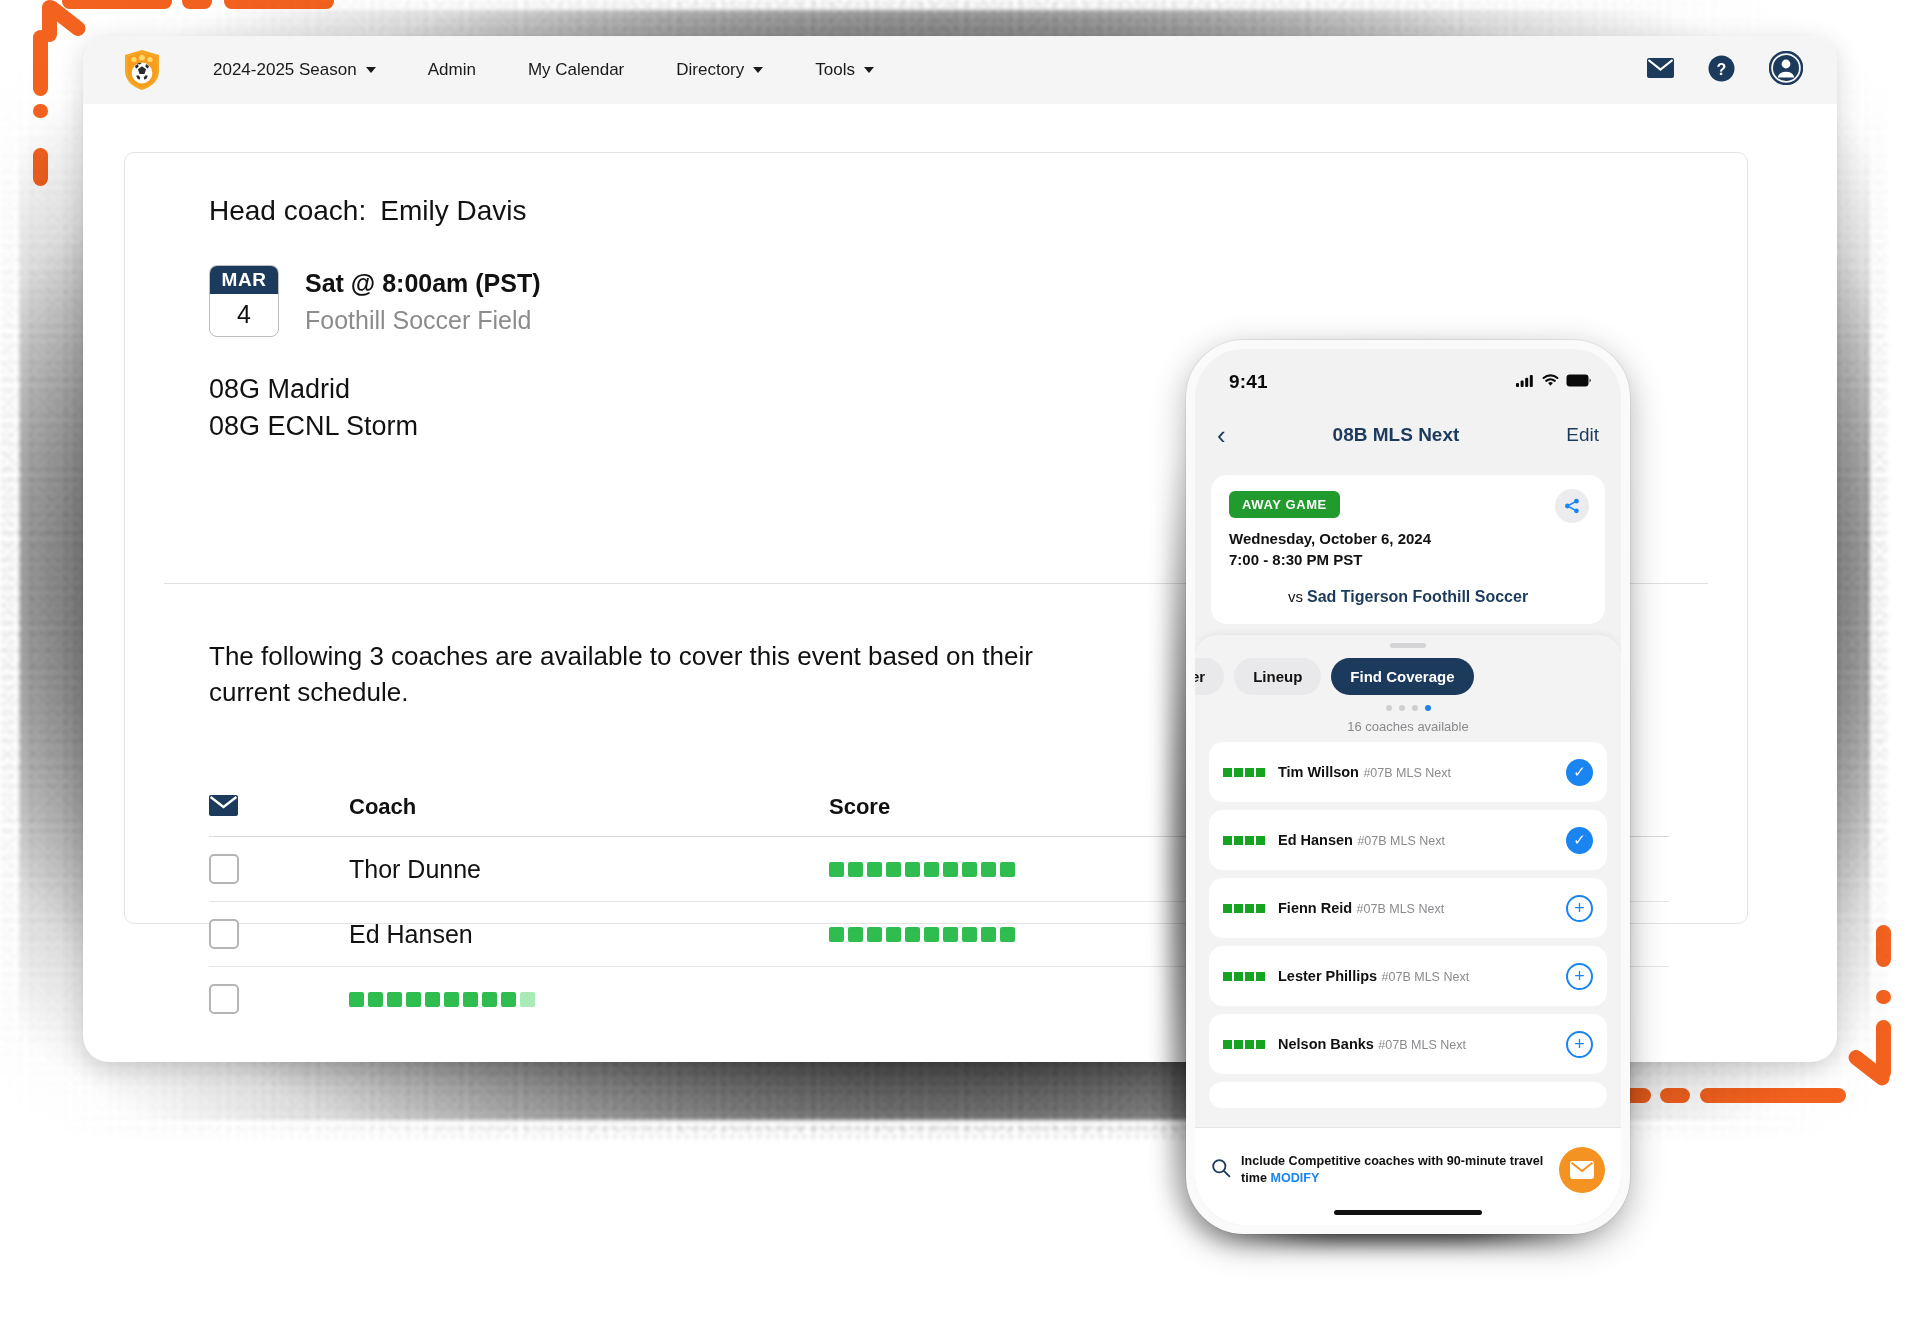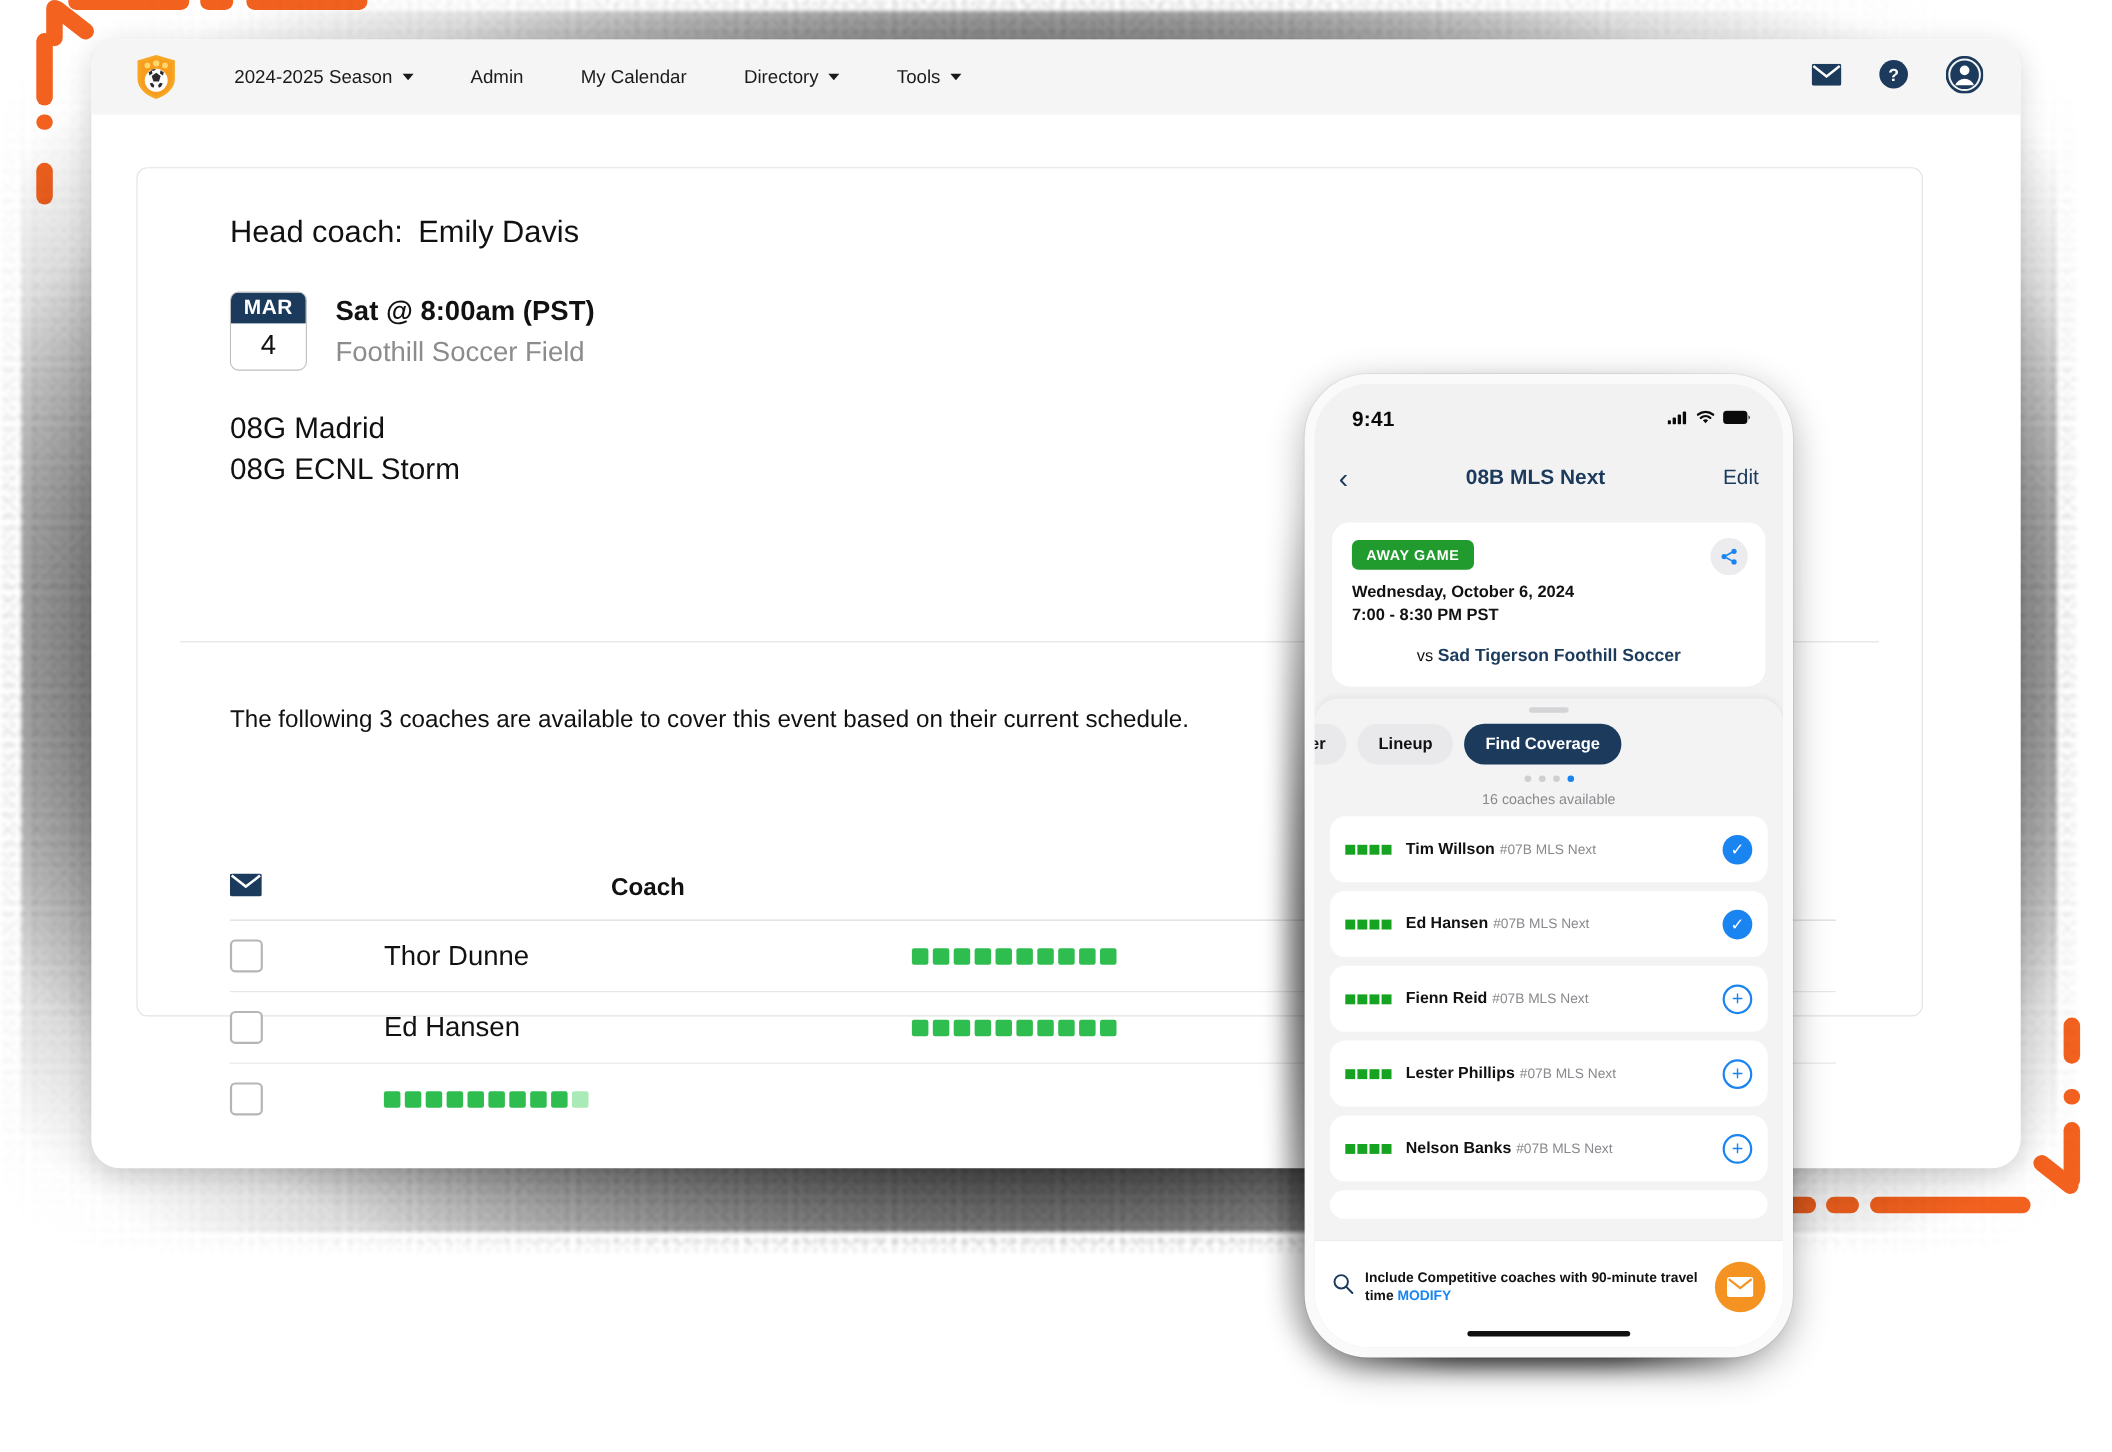--- a/index.html
+++ b/index.html
@@ -79,26 +79,26 @@
   .caldate .d{color:#111;font-size:25px;text-align:center;line-height:41px;}
   .evt-txt{padding-top:4px;}
   .evt-when{font-size:25px;font-weight:700;color:#111;}
   .evt-where{font-size:25px;color:#8c8c8c;margin-top:8px;}
 
   .teams{margin-top:34px;}
   .team{font-size:27px;color:#111;line-height:1.37;}
 
   .rule{position:absolute;left:39px;right:39px;top:430px;height:1px;background:#e0e0e0;}
 
-  .blurb{position:absolute;left:84px;top:486px;width:900px;font-size:22px;line-height:1.38;color:#111;}
+  .blurb{position:absolute;left:84px;top:486px;width:900px;font-size:26px;line-height:1.38;color:#111;}
 
   
   .tbl{position:absolute;left:84px;top:625px;width:1460px;}
   .trow{display:flex;align-items:center;height:64px;border-bottom:1px solid #e5e5e5;}
-  .trow.head{border-bottom:1px solid #d8d8d8;height:58px;text-align:center;}
+  .trow.head{border-bottom:1px solid #d8d8d8;height:58px;}
   .c-chk{width:140px;display:flex;align-items:center;}
   .c-name{width:480px;font-size:25px;color:#111;}
   .c-score{flex:1;}
   .th{font-size:22px;font-weight:700;color:#111;}
   .chkbox{width:26px;height:26px;border:2px solid #b5b5b5;border-radius:5px;background:#fff;cursor:pointer;}
   .score{display:flex;gap:4px;}
   .sq{width:15px;height:15px;border-radius:2px;}
 
   
   .phone-shadow{

